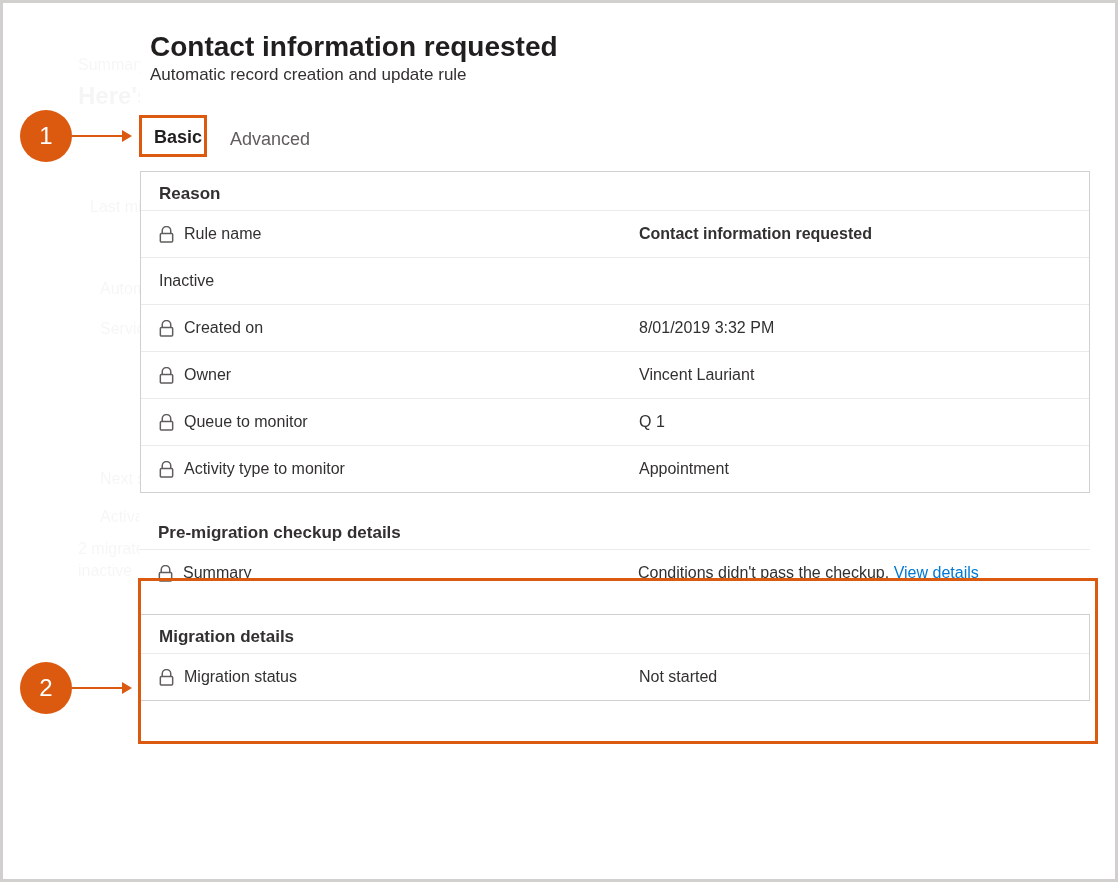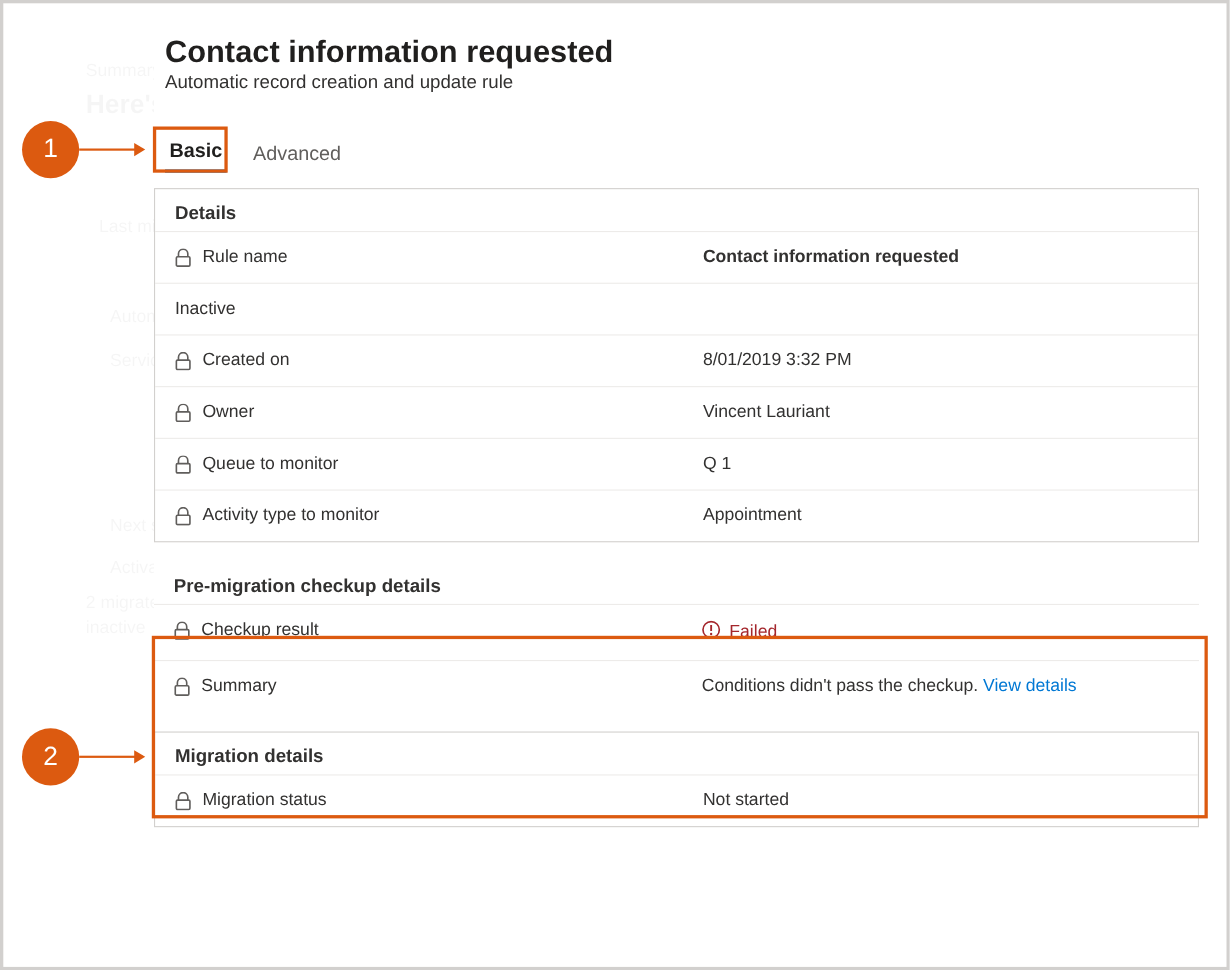--- a/index.html
+++ b/index.html
@@ -82,21 +82,21 @@
     margin: 0 0 18px 0;
     width: 950px;
   }
   .card-title {
     font-size: 17px;
     font-weight: 600;
     padding: 12px 18px 6px 18px;
   }
   .row {
     display: flex;
-    align-items: flex-start;
+    align-items: flex-end;
     padding: 14px 18px;
     border-top: 1px solid #edebe9;
   }
   .card .row:first-of-type { border-top: none; }
   .label-cell {
     display: flex;
     align-items: center;
     gap: 10px;
     width: 480px;
     font-size: 16px;
@@ -191,21 +191,21 @@
 <div class="panel">
   <h1>Contact information requested</h1>
   <div class="subtitle">Automatic record creation and update rule</div>
 
   <div class="tabs">
     <div class="tab active">Basic</div>
     <div class="tab">Advanced</div>
   </div>
 
   <div class="card">
-    <div class="card-title">Details</div>
+    <div class="card-title">Reason</div>
 
     <div class="row">
       <div class="label-cell">
         <span class="lock-icon">
           <svg viewBox="0 0 14 16" width="15" height="17">
               <path fill="none" stroke="#605e5c" stroke-width="1.4" d="M3 7V4.5a4 4 0 0 1 8 0V7"></path>
               <rect x="1.2" y="7" width="11.6" height="8" rx="1" fill="none" stroke="#605e5c" stroke-width="1.4"></rect>
             </svg>
         </span>
         <span>Rule name</span>
@@ -266,41 +266,20 @@
         </span>
         <span>Activity type to monitor</span>
       </div>
       <div class="value-cell">Appointment</div>
     </div>
   </div>
 
   <div class="card" style="border:none;">
     <div class="card-title">Pre-migration checkup details</div>
 
-    <div class="row">
-      <div class="label-cell">
-        <span class="lock-icon">
-          <svg viewBox="0 0 14 16" width="15" height="17">
-              <path fill="none" stroke="#605e5c" stroke-width="1.4" d="M3 7V4.5a4 4 0 0 1 8 0V7"></path>
-              <rect x="1.2" y="7" width="11.6" height="8" rx="1" fill="none" stroke="#605e5c" stroke-width="1.4"></rect>
-            </svg>
-        </span>
-        <span>Checkup result</span>
-      </div>
-      <div class="value-cell failed">
-        <span>
-          <svg width="17" height="17" viewBox="0 0 16 16">
-              <circle cx="8" cy="8" r="7" fill="none" stroke="#a4262c" stroke-width="1.4"></circle>
-              <line x1="8" y1="4" x2="8" y2="9" stroke="#a4262c" stroke-width="1.6"></line>
-              <circle cx="8" cy="11.6" r="1" fill="#a4262c"></circle>
-            </svg>
-        </span>
-        <span>Failed</span>
-      </div>
-    </div>
 
     <div class="row">
       <div class="label-cell">
         <span class="lock-icon">
           <svg viewBox="0 0 14 16" width="15" height="17">
               <path fill="none" stroke="#605e5c" stroke-width="1.4" d="M3 7V4.5a4 4 0 0 1 8 0V7"></path>
               <rect x="1.2" y="7" width="11.6" height="8" rx="1" fill="none" stroke="#605e5c" stroke-width="1.4"></rect>
             </svg>
         </span>
         <span>Summary</span>

